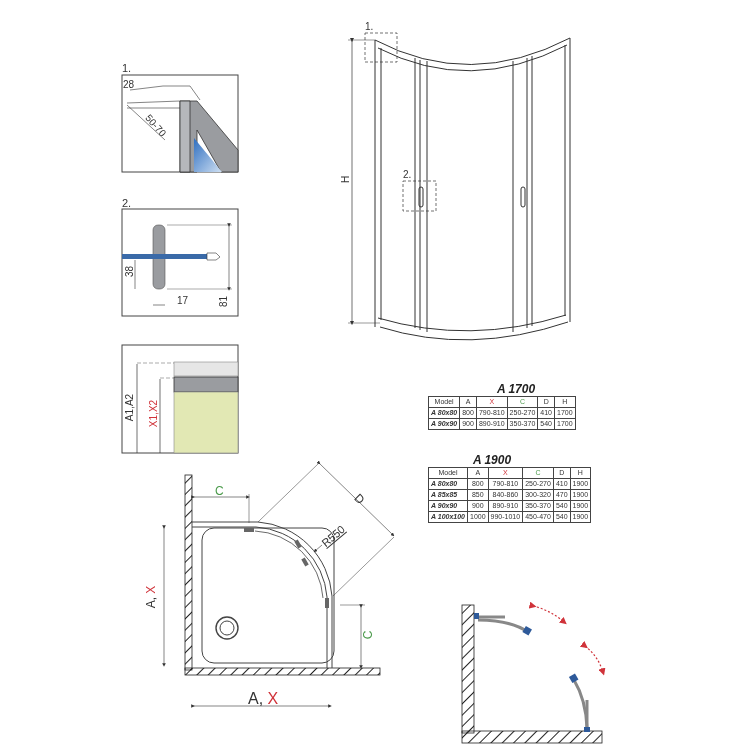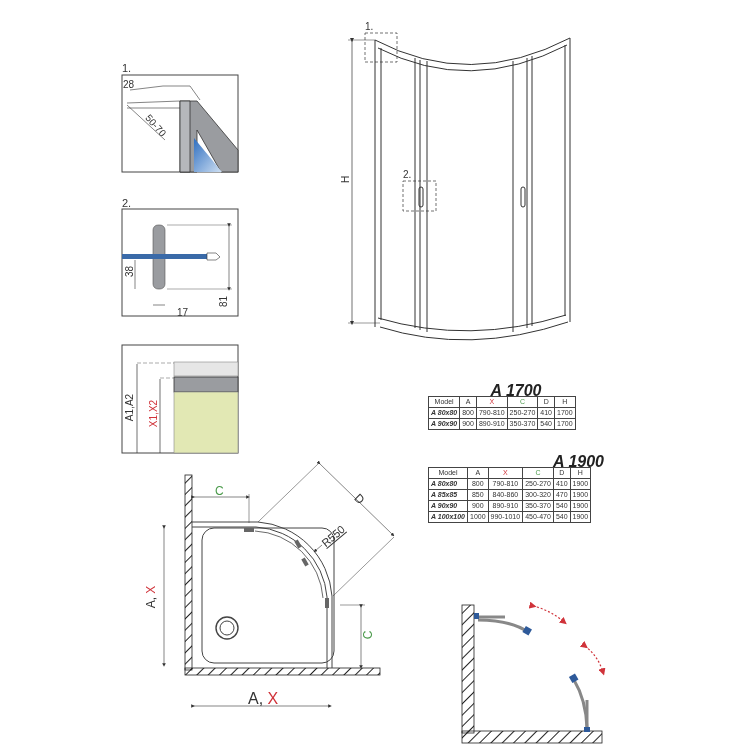--- a/index.html
+++ b/index.html
@@ -1,19 +1,19 @@
 <!DOCTYPE html>
 <html><head>
 <meta charset="utf-8">
 <style>
   html,body{margin:0;padding:0;background:#fff;}
   body{width:750px;height:750px;position:relative;overflow:hidden;font-family:"Liberation Sans",sans-serif;color:#333;}
   svg{position:absolute;left:0;top:0;}
   .lbl{position:absolute;font-family:"Liberation Sans",sans-serif;font-size:10px;color:#333;white-space:nowrap;}
-  .tbl-title{position:absolute;font-family:"Liberation Sans",sans-serif;font-weight:bold;font-style:italic;font-size:16px;color:#222;text-align:center;}
+  .tbl-title{position:absolute;font-family:"Liberation Sans",sans-serif;font-weight:bold;font-style:italic;font-size:12px;color:#222;text-align:center;}
   table.spec{position:absolute;border-collapse:collapse;font-family:"Liberation Sans",sans-serif;font-size:7px;color:#333;}
   table.spec td,table.spec th{border:1px solid #444;padding:0 2px;height:10px;line-height:10px;text-align:center;font-weight:normal;}
   table.spec td.model{font-weight:bold;font-style:italic;text-align:left;}
   .red{color:#d0333a;}
   .green{color:#4a9a4a;}
 </style>
 </head>
 <body>
 
 <svg width="750" height="750" viewBox="0 0 750 750">
@@ -134,21 +134,21 @@
     <path d="M585,646 Q598,656 603,672" fill="none" stroke="#d0333a" stroke-width="1.2" stroke-dasharray="2,2" marker-start="url(#arrR)" marker-end="url(#arrR)"></path>
   </g>
 </svg>
 
 <div class="lbl" style="left:122px;top:62px;font-size:11px;">1.</div>
 <div class="lbl" style="left:123px;top:79px;">28</div>
 <div class="lbl" style="left:143px;top:120px;transform:rotate(48deg);">50-70</div>
 
 <div class="lbl" style="left:122px;top:197px;font-size:11px;">2.</div>
 <div class="lbl" style="left:124px;top:266px;transform:rotate(-90deg);">38</div>
-<div class="lbl" style="left:177px;top:307px;">17</div>
+<div class="lbl" style="left:177px;top:295px;">17</div>
 <div class="lbl" style="left:218px;top:296px;transform:rotate(-90deg);">81</div>
 
 <div class="lbl" style="left:116px;top:402px;transform:rotate(-90deg);">A1,A2</div>
 <div class="lbl red" style="left:140px;top:408px;transform:rotate(-90deg);">X1,X2</div>
 
 <div class="lbl" style="left:342px;top:174px;transform:rotate(-90deg);">H</div>
 <div class="lbl" style="left:365px;top:21px;">1.</div>
 <div class="lbl" style="left:403px;top:169px;">2.</div>
 
 <div class="lbl green" style="left:215px;top:484px;font-size:12px;">C</div>
@@ -181,21 +181,21 @@
     <td class="model">A 90x90</td>
     <td>900</td>
     <td>890-910</td>
     <td>350-370</td>
     <td>540</td>
     <td>1700</td>
   </tr>
 </tbody>
   </table>
 
-<div class="tbl-title" style="left:428px;top:453px;width:176px;text-align:right;">A 1900</div>
+<div class="tbl-title" style="left:404px;top:453px;width:176px;">A 1900</div>
 <table class="spec" style="left:428px;top:467px;">
   <tbody>
       <tr>
     <th>Model</th>
     <th>A</th>
     <th class="red">X</th>
     <th class="green">C</th>
     <th>D</th>
     <th>H</th>
   </tr>

